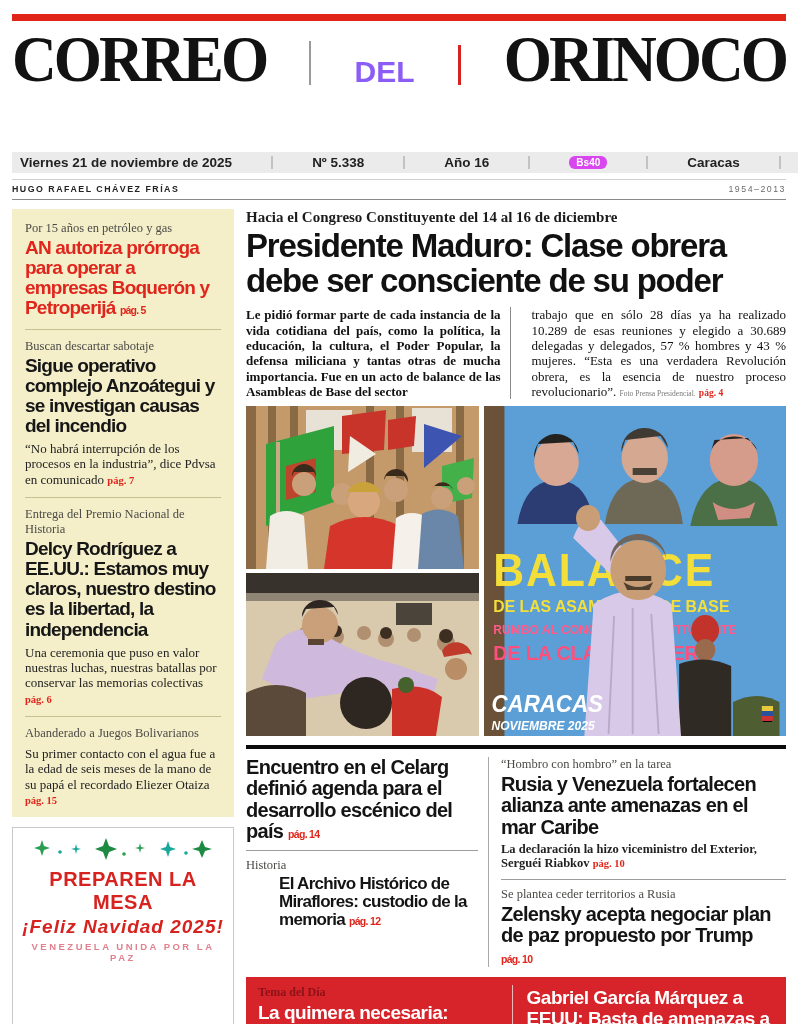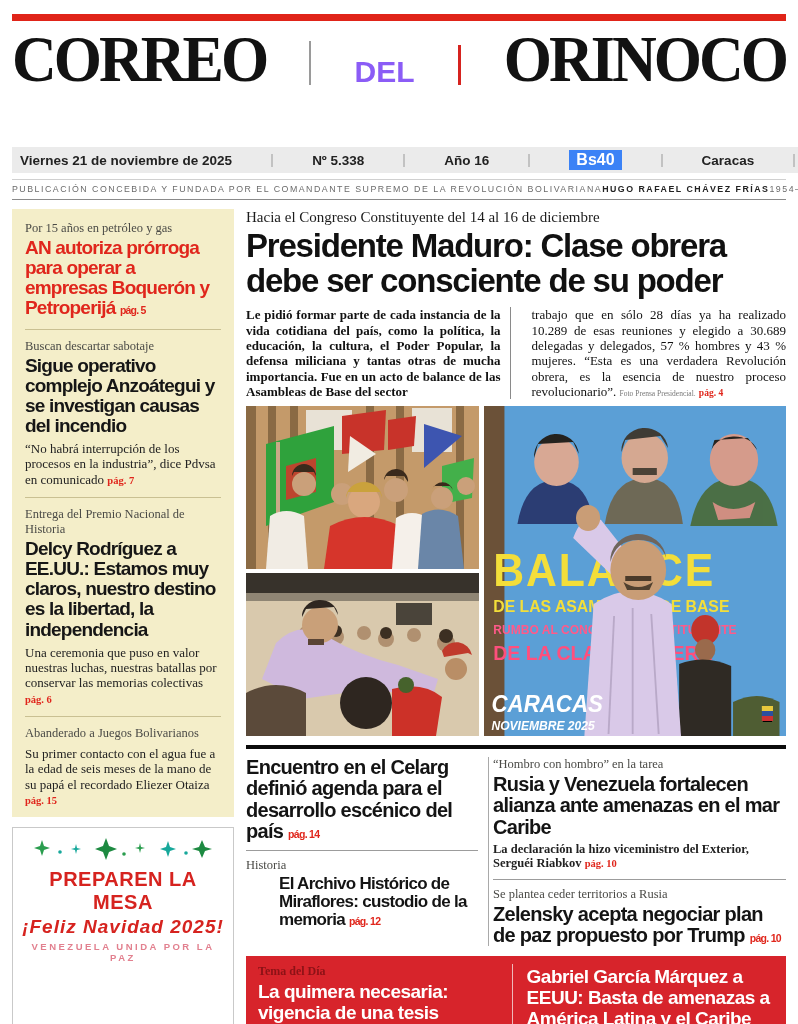--- a/index.html
+++ b/index.html
@@ -12,21 +12,21 @@
   .mast .big{font-family:"Liberation Serif",serif;font-weight:700;font-size:62px;line-height:.92;
              letter-spacing:-3px;color:#121212;transform:scaleY(1.06);transform-origin:bottom;}
   .mast .mid{font-family:Liberation Sans, sans-serif;font-weight:700;font-size:30px;line-height:1;color:#8b5cf6;padding-bottom:2px;}
   .vdiv-g{width:2px;height:44px;background:#9a9a9a;margin:0 2px 4px 2px;}
   .vdiv-r{width:3px;height:40px;background:#d6231f;margin:0 2px 4px 2px;}
   
   .daterow{display:flex;align-items:flex-end;margin-top:8px;}
   .datebox{background:#ebebeb;display:flex;align-items:center;padding:3px 8px;white-space:nowrap;gap:32px;}
   .datebox .d{font-size:13.5px;font-weight:700;color:#222;}
   .datebox .sep{width:0;border-left:2px solid #c2c2c2;height:13px;margin:0 7px;}
-  .badge{background:#3b82f6;color:#fff;font-weight:700;font-size:16px;border-radius:0;padding:1px 7px;}
+  .badge{background:#d946ef;color:#fff;font-weight:700;font-size:10px;border-radius:6px;padding:1px 7px;}
   .url{font-size:9.5px;font-weight:700;color:#555;}
   .tagline{flex:1;text-align:right;font-family:"Liberation Serif",serif;font-weight:700;
            font-size:25px;color:#d6231f;line-height:1;padding-bottom:1px;}
   
   .founder{margin-top:6px;border-top:1px solid #d0d0d0;border-bottom:1px solid #8a8a8a;
            padding:4px 0 5px 0;font-size:8.8px;letter-spacing:1.5px;color:#6b6b6b;
            white-space:nowrap;display:flex;justify-content:space-between;}
   .founder b{color:#222;}
   
   .content{display:flex;gap:12px;margin-top:9px;}
@@ -39,38 +39,38 @@
   .sb-title.red{color:#e0261c;}
   .sb-sub{font-family:"Liberation Serif",serif;font-size:13px;line-height:1.18;color:#222;margin-top:5px;}
   .pag{color:#e0261c;font-weight:700;font-size:10.5px;white-space:nowrap;}
   .rule{border-top:1px solid #c9c092;margin:10px 0 9px 0;}
   
   .ad{border:1px solid #c9c9c9;margin-top:10px;padding:10px 6px 12px 6px;text-align:center;height:222px;}
   .ad-title{color:#d6231f;font-weight:700;font-size:20px;letter-spacing:.5px;margin-top:2px;}
   .ad-sub{color:#d6231f;font-weight:700;font-style:italic;font-size:19px;letter-spacing:1px;margin-top:2px;}
   .ad-tag{color:#e2808f;font-weight:700;font-size:9.5px;letter-spacing:2.5px;margin-top:3px;}
   
-  .kicker-main{font-family:"Liberation Serif",serif;font-weight:400;font-size:15px;color:#1c1c1c;}
+  .kicker-main{font-family:"Liberation Serif",serif;font-weight:700;font-size:15px;color:#1c1c1c;}
   .headline{font-weight:700;font-size:33px;line-height:1.05;letter-spacing:-1.2px;color:#111;margin:3px 0 9px 0;}
   .bodycols{display:flex;}
   .bcol{width:50%;font-family:"Liberation Serif",serif;font-size:13px;line-height:1.18;
         text-align:justify;color:#111;}
   .bcol.l{padding-right:9px;font-weight:bold;}
   .bcol.r{border-left:1px solid #8a8a8a;padding-left:21px;}
   .credit{font-size:7.5px;color:#777;}
   .pag2{color:#e0261c;font-weight:700;font-size:9.5px;}
   .photos{display:flex;gap:5px;margin-top:7px;height:330px;}
   .pstack{width:233px;flex:none;display:flex;flex-direction:column;gap:4px;}
   .pstack svg{display:block;}
   .pright{flex:1;min-width:0;}
   .blackrule{height:4px;background:#0c0c0c;margin:9px 0 8px 0;}
   
   .bottom{display:flex;}
   .b-left{width:232px;flex:none;padding-right:10px;}
-  .b-right{flex:1;border-left:1px solid #a9a9a9;padding-left:4px;min-width:0;}
+  .b-right{flex:1;border-left:1px solid #a9a9a9;padding-left:12px;min-width:0;}
   .b-title{font-weight:700;font-size:20px;line-height:1.06;letter-spacing:-.7px;color:#141414;}
   .b-title.smaller{font-size:17px;margin-left:33px;}
   .b-sub{font-family:"Liberation Serif",serif;font-weight:700;font-size:12.5px;line-height:1.15;color:#222;margin-top:4px;}
   .rule2{border-top:1px solid #9c9c9c;margin:8px 0 7px 0;}
   
   .tema{background:#d7242b;display:flex;margin-top:10px;padding:8px 14px 11px 12px;}
   .tema .tl{width:47%;flex:none;padding-right:12px;}
   .tema .tr{flex:1;border-left:1px solid #efb9b9;padding-left:14px;}
   .tema-k{font-family:"Liberation Serif",serif;font-weight:700;font-size:12px;color:#8c1216;}
   .tema-t{color:#fff;font-weight:700;font-size:19px;line-height:1.12;letter-spacing:-.5px;margin-top:2px;}
@@ -103,21 +103,20 @@
       <span class="badge">Bs40</span>
       <span class="sep"></span>
       <span class="d">Caracas</span>
       <span class="sep"></span>
       <span class="url">www.correodelorinoco.gob.ve</span>
     </div>
     <div class="tagline">La artillería del pensamiento</div>
   </div>
 
   <div class="founder">
-    <span>PUBLICACIÓN CONCEBIDA Y FUNDADA POR EL COMANDANTE SUPREMO DE LA REVOLUCIÓN BOLIVARIANA</span>
     <b>HUGO RAFAEL CHÁVEZ FRÍAS</b>
     <span>1954–2013</span>
   </div>
 
   <div class="content">
 
    <div class="leftcol">
     <div class="panel">
 
       <div>

